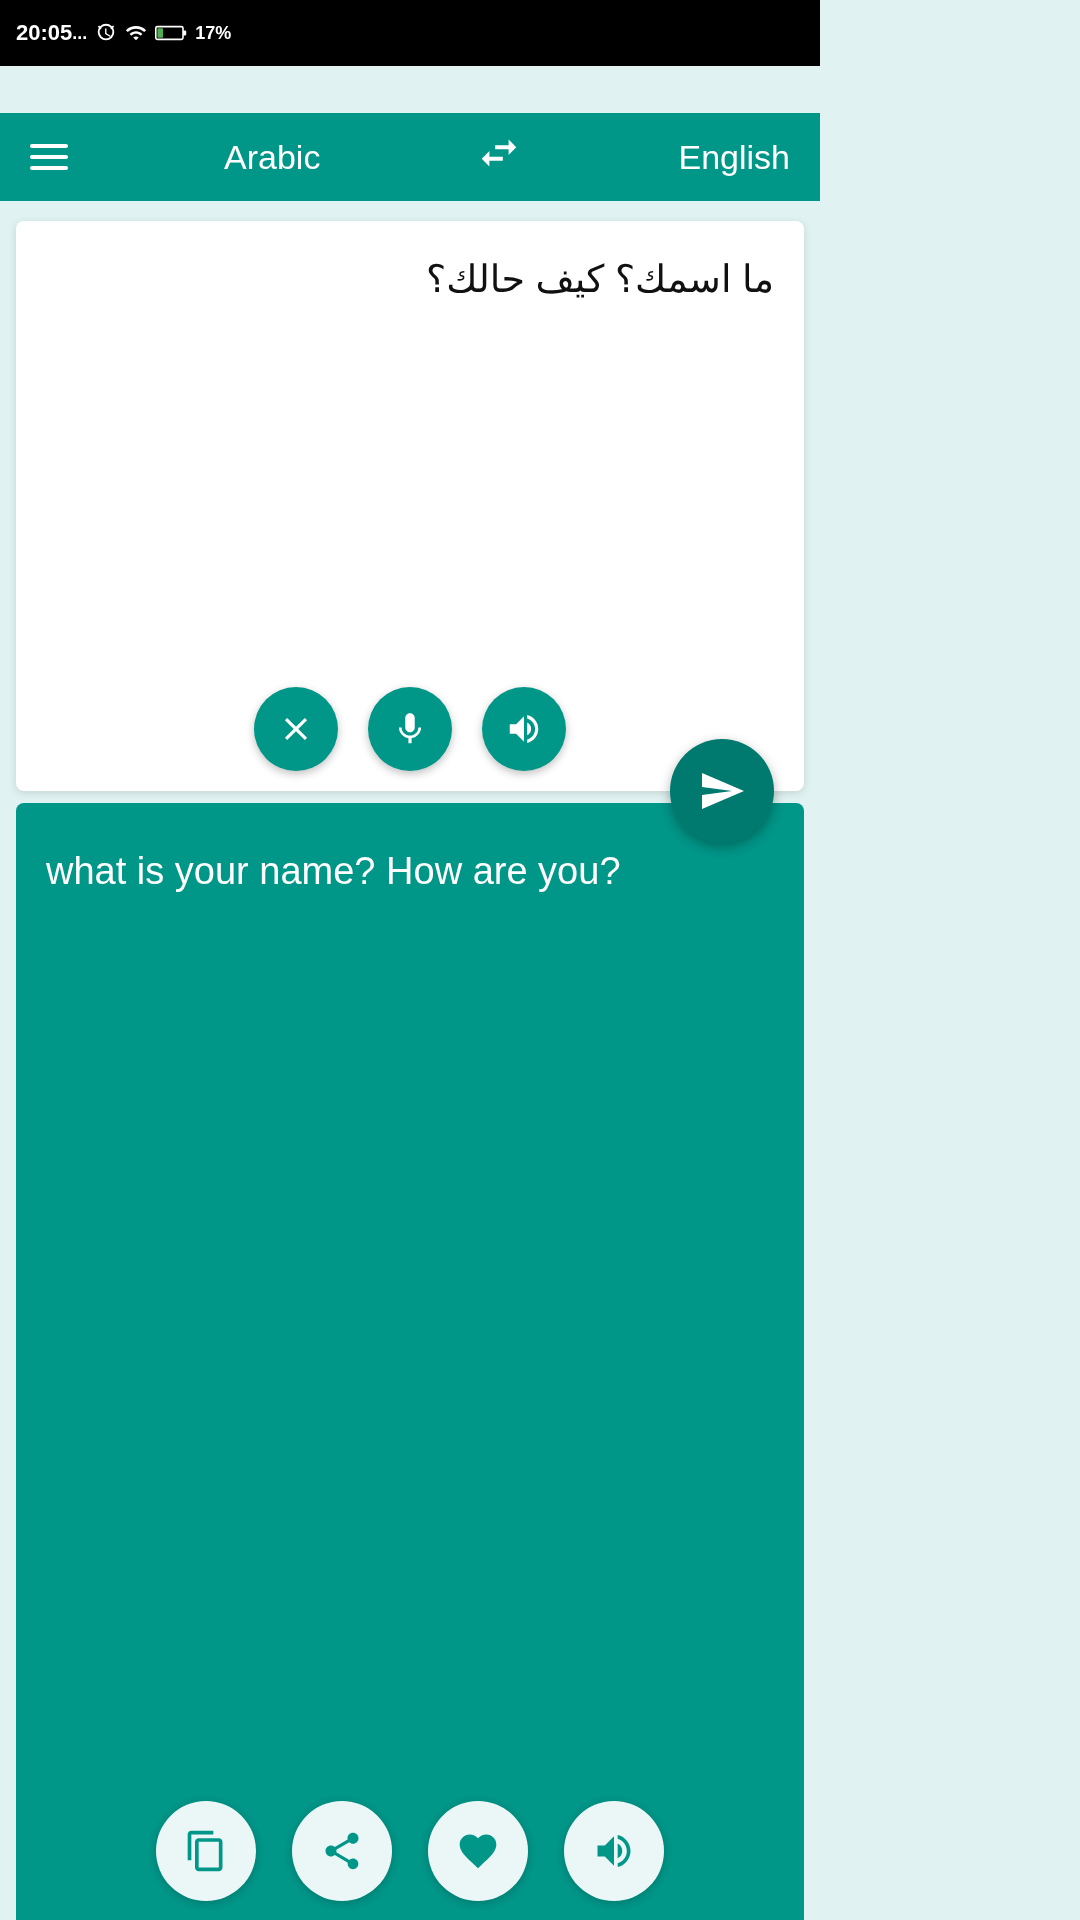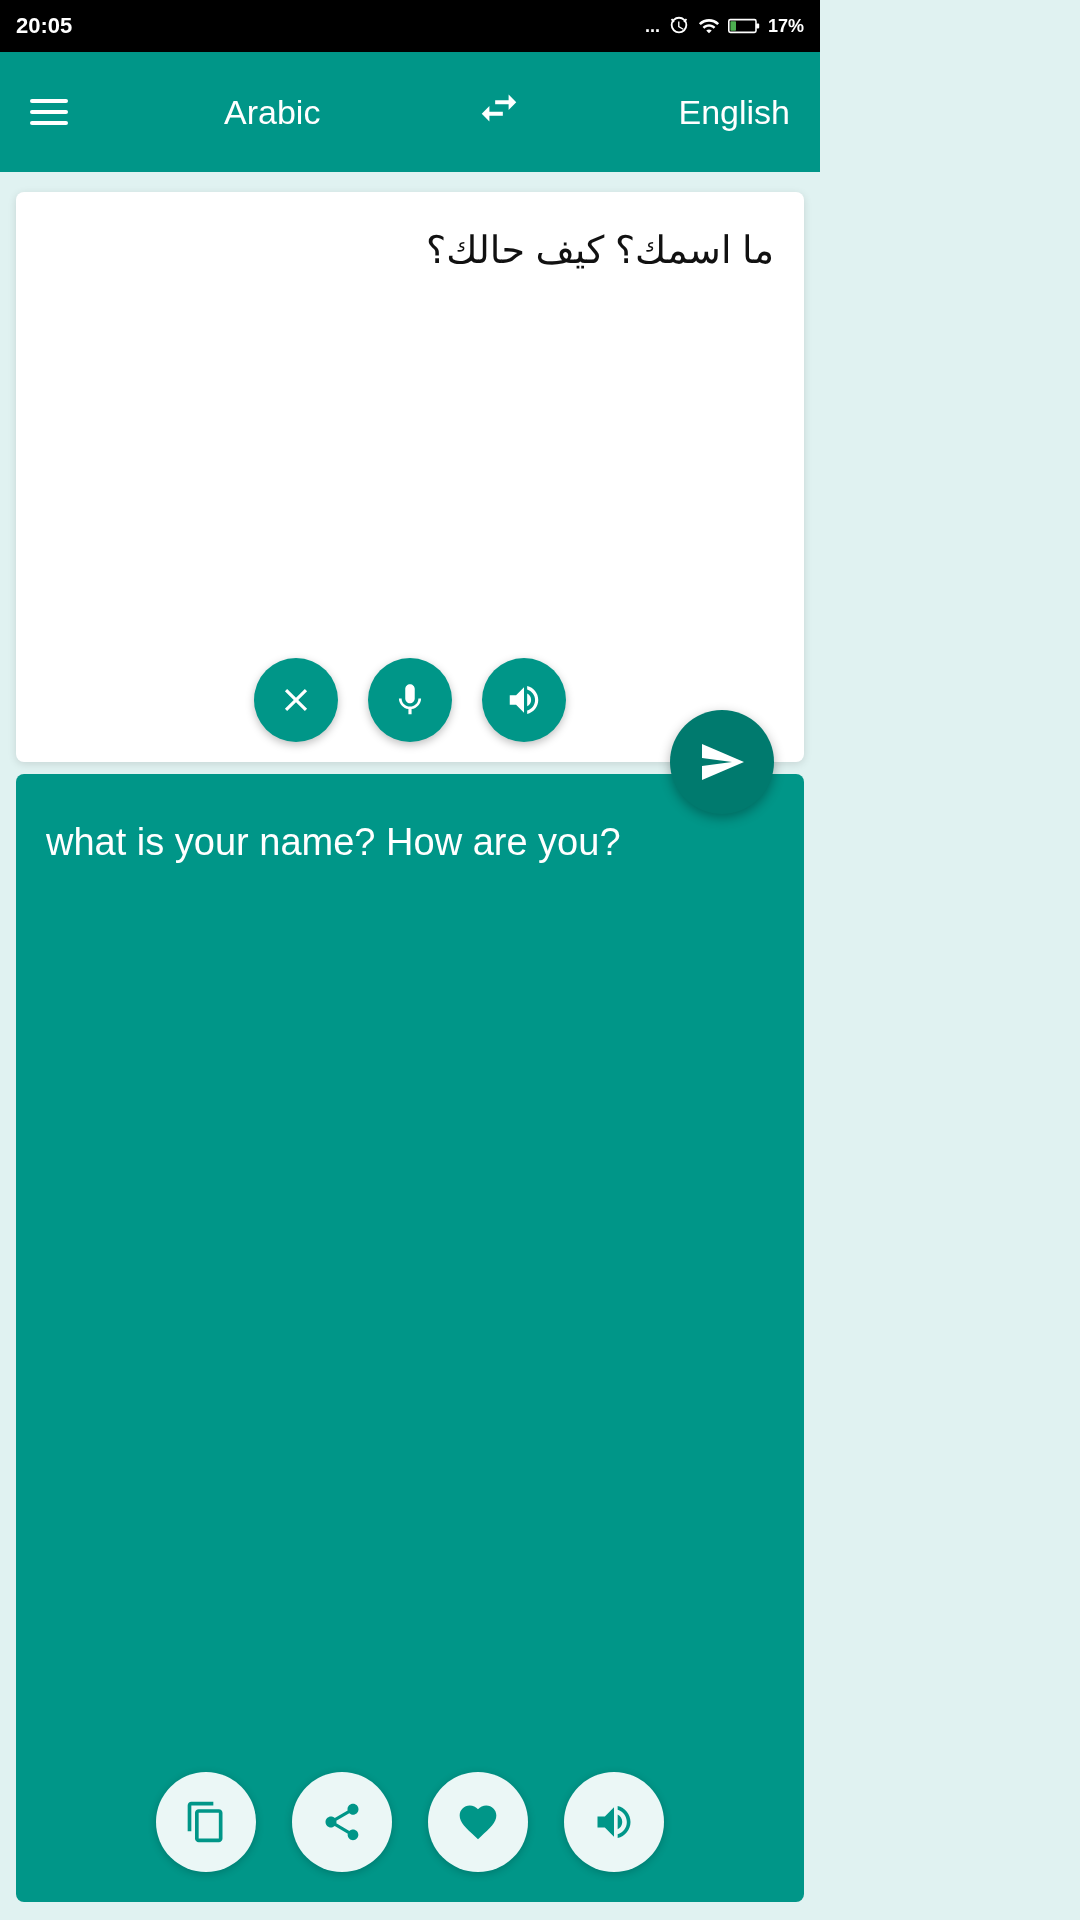--- a/index.html
+++ b/index.html
@@ -11,46 +11,47 @@
       font-family: 'Segoe UI', Arial, sans-serif;
       background: #e0f2f1;
       overflow: hidden;
       position: relative;
     }
 
     
     .status-bar {
       background: #000;
       color: #fff;
-      height: 52px;
-      display: flex;
-      align-items: center;
-      justify-content: space-between;
+      height: 66px;
+      display: flex;
+      align-items: center;
+      justify-content: flex-start;
       padding: 0 16px;
       font-size: 22px;
       font-weight: bold;
       position: relative;
       z-index: 10;
     }
 
     .status-bar-right {
       display: flex;
       align-items: center;
       gap: 8px;
       font-size: 18px;
     }
 
     
     .header {
       background: #009688;
-      height: 120px;
+      height: 88px;
       display: flex;
       align-items: center;
       justify-content: space-between;
       padding: 0 30px;
+      margin-top: 47px;
     }
 
     .header-menu-icon {
       display: flex;
       flex-direction: column;
       gap: 7px;
       cursor: pointer;
     }
 
     .header-menu-icon span {

